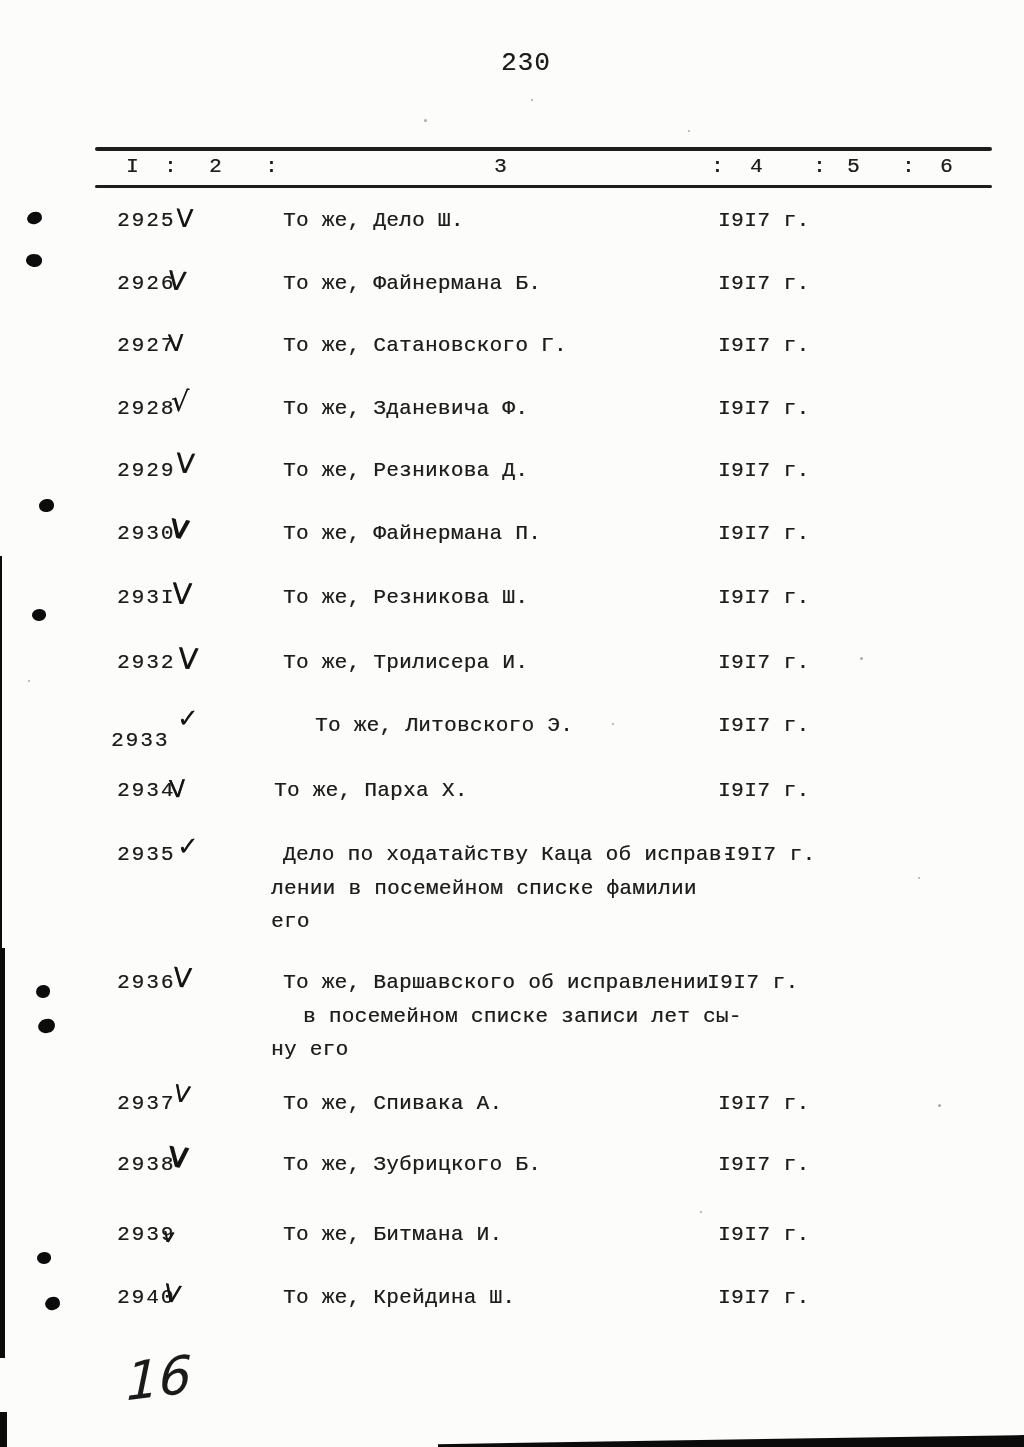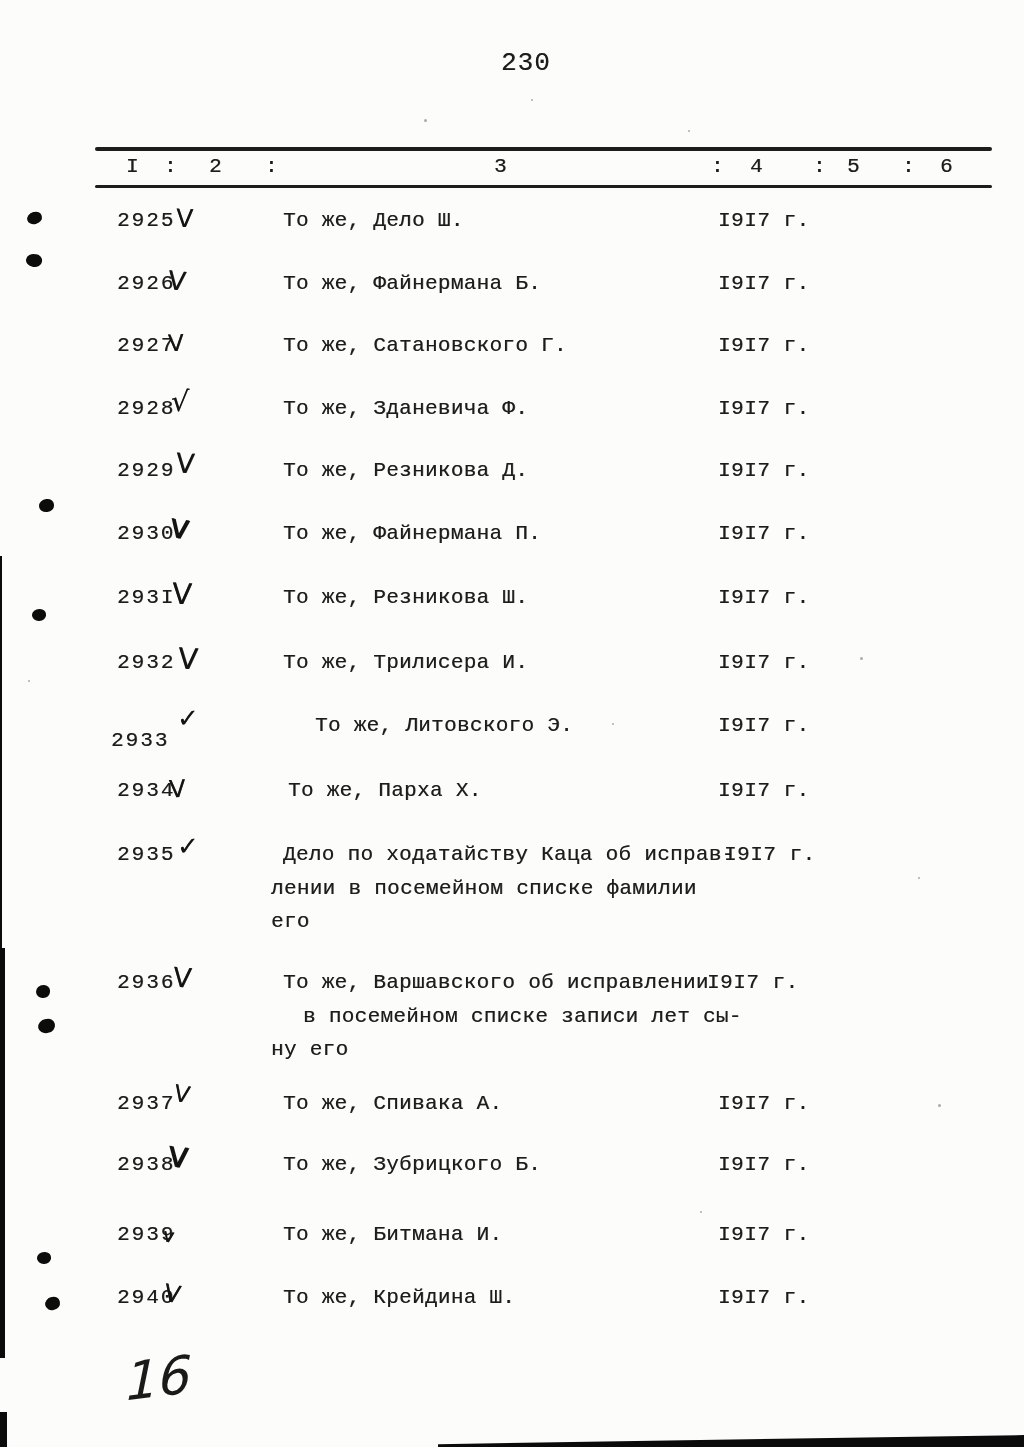--- a/index.html
+++ b/index.html
@@ -113,21 +113,21 @@
       </div>
       <div>
         <span class="t num" style="left: 111px; top: 715px; margin-top: 15px;">2933</span>
         <span class="mark" style="left: 177px; top: 705px; font-size: 26px; transform: rotate(0deg);">✓</span>
         <span class="t desc" style="left: 283px; top: 715px; margin-left: 32px;">То же, Литовского Э.</span>
         <span class="t year" style="left: 718px; top: 715px;">I9I7 г.</span>
       </div>
       <div>
         <span class="t num" style="left: 117px; top: 780px;">2934</span>
         <span class="mark" style="left: 169px; top: 777px; font-size: 24px; transform: rotate(-3deg);">V</span>
-        <span class="t desc" style="left: 288px; top: 780px;">То же, Парха Х.</span>
+        <span class="t desc" style="left: 274px; top: 780px;">То же, Парха Х.</span>
         <span class="t year" style="left: 718px; top: 780px;">I9I7 г.</span>
       </div>
       <div>
         <span class="t num" style="left: 117px; top: 844px;">2935</span>
         <span class="mark" style="left: 177px; top: 833px; font-size: 26px; transform: rotate(0deg);">✓</span>
         <span class="t desc" style="left: 283px; top: 844px;">Дело по ходатайству Каца об исправ-</span>
         <span class="t desc" style="left: 271px; top: 878px;">лении в посемейном списке фамилии</span>
         <span class="t desc" style="left: 271px; top: 911px;">его</span>
         <span class="t year" style="left: 724px; top: 844px;">I9I7 г.</span>
       </div>

